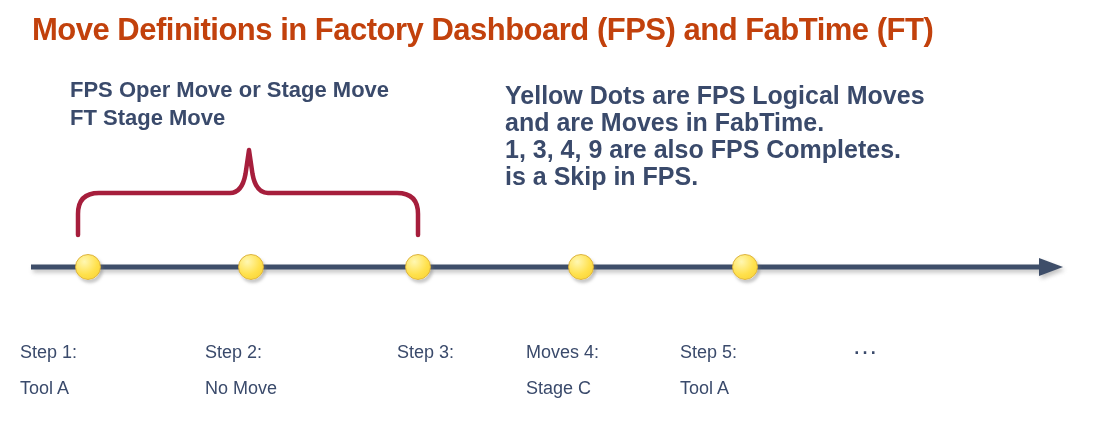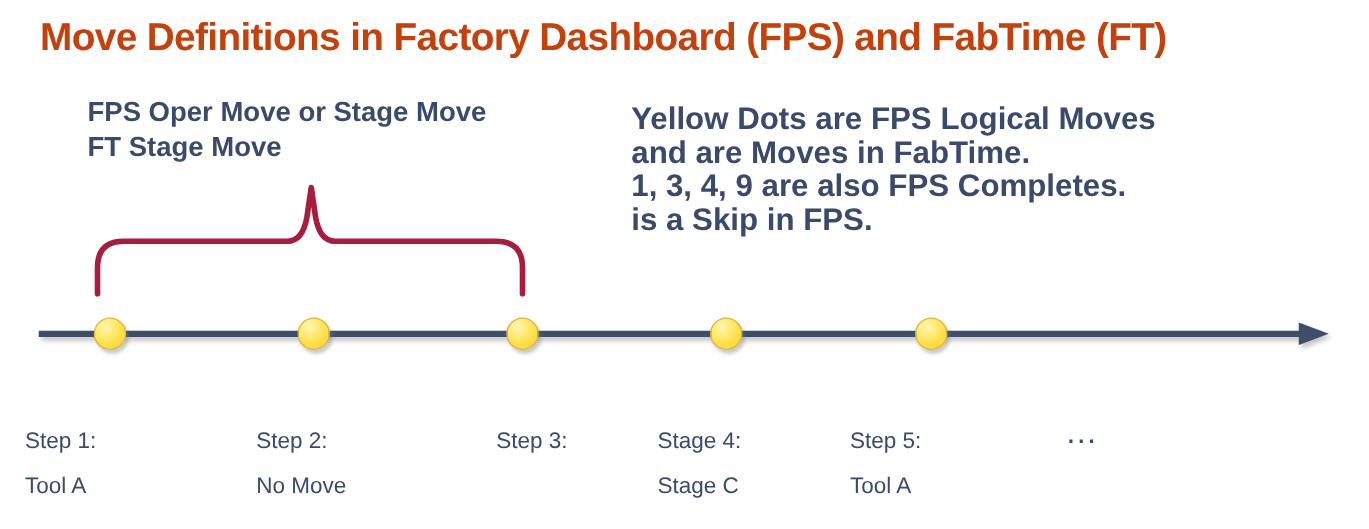--- a/index.html
+++ b/index.html
@@ -82,21 +82,21 @@
     <div>Tool A</div>
   </div>
   <div class="step" style="left:205px;">
     <div>Step 2:</div>
     <div>No Move</div>
   </div>
   <div class="step" style="left:357px;margin-left:40px;">
     <div>Step 3:</div>
   </div>
   <div class="step" style="left:526px;">
-    <div>Stage 4:</div>
+    <div>Moves 4:</div>
     <div>Stage C</div>
   </div>
   <div class="step" style="left:680px;">
     <div>Step 5:</div>
     <div>Tool A</div>
   </div>
 
   <div class="ellipsis">…</div>
 
 </div>

